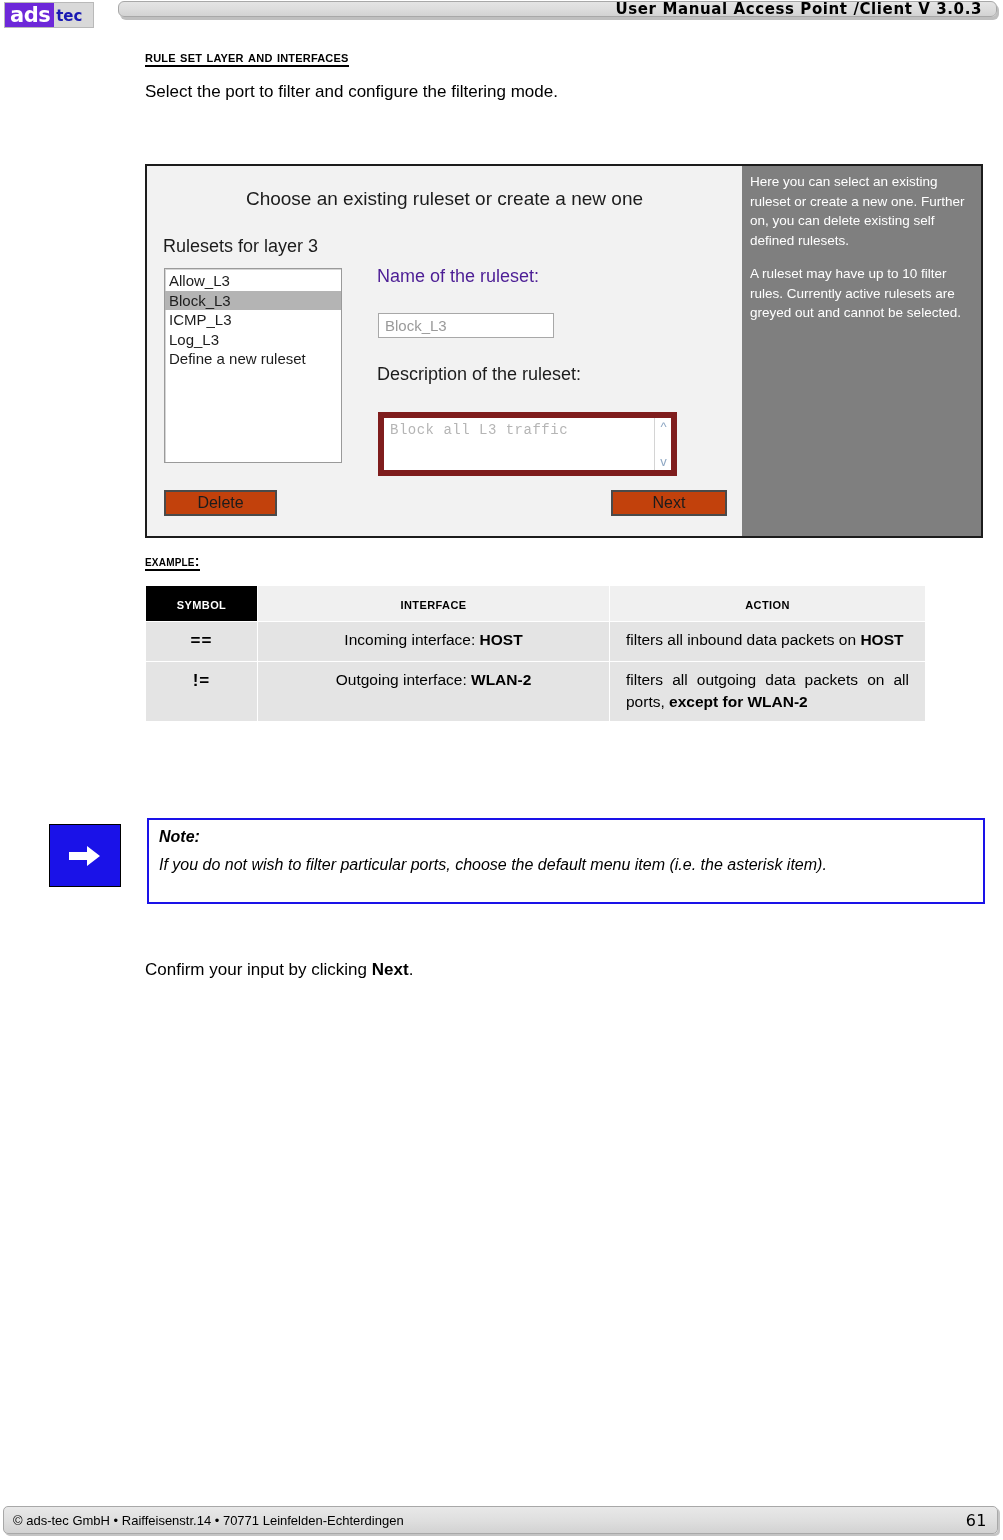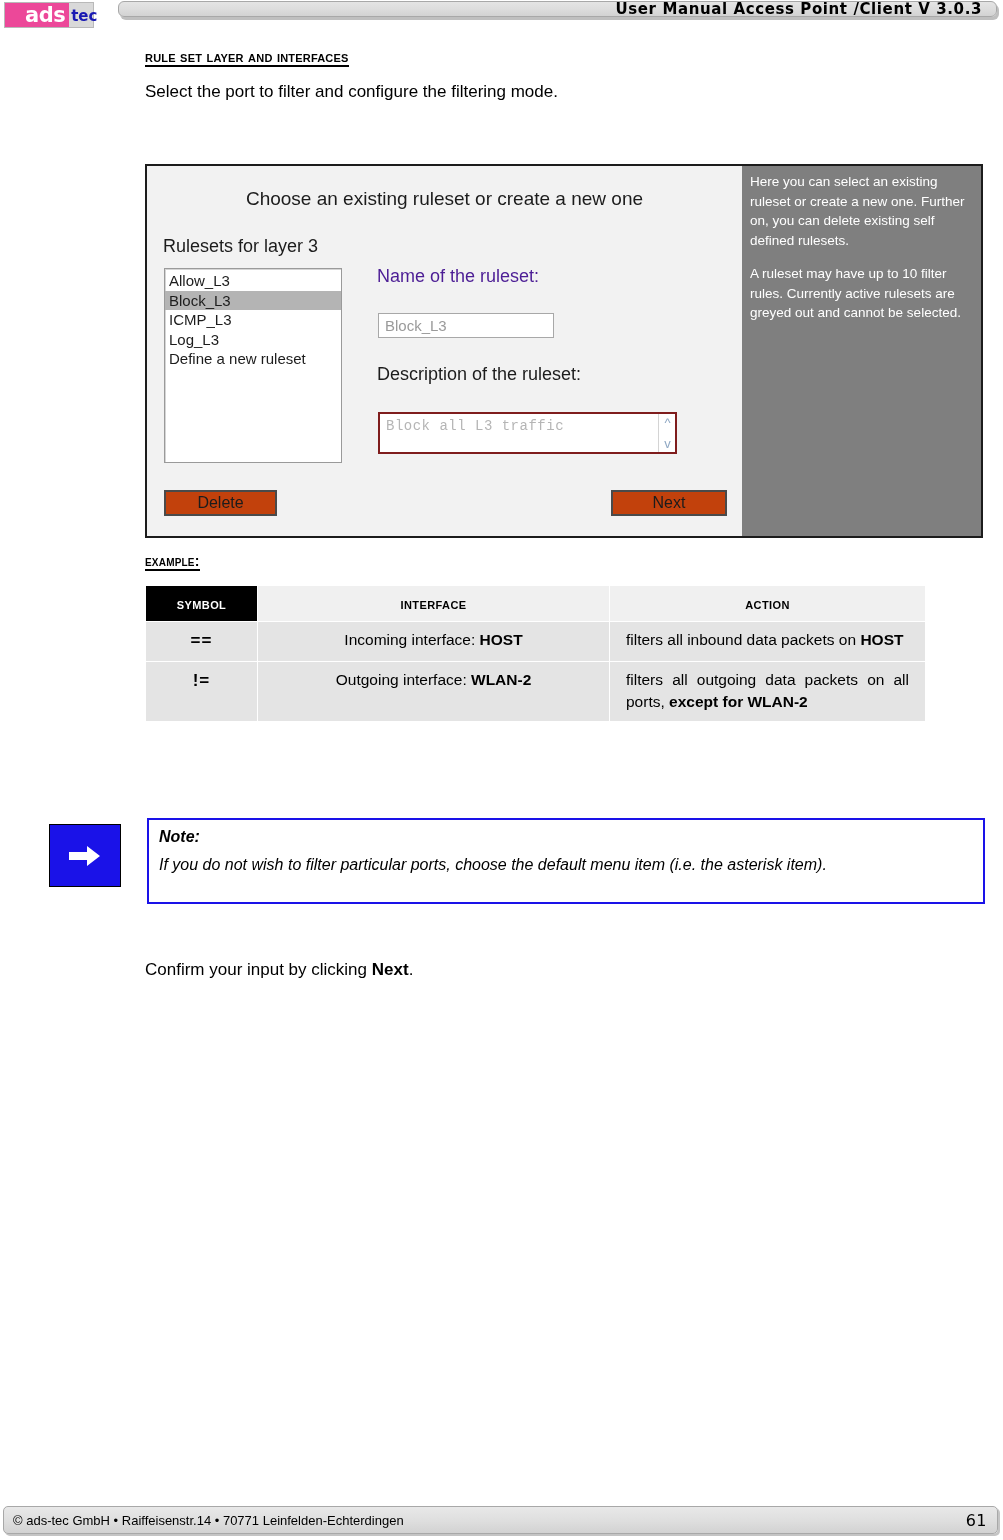--- a/index.html
+++ b/index.html
@@ -30,27 +30,27 @@
     top: 2px;
     width: 90px;
     height: 26px;
     background: #d9d9d9;
     border: 1px solid #b9b9b9;
     display: flex;
     align-items: stretch;
     box-sizing: border-box;
   }
   .logo-ads {
-    background: #ec4899;
+    background: #6d28d9;
     color: #ffffff;
     font-family: "DejaVu Sans", sans-serif;
     font-weight: bold;
     font-size: 21px;
     letter-spacing: -0.5px;
-    padding: 0 4px 0 20px;
+    padding: 0 4px 0 5px;
     display: flex;
     align-items: center;
     line-height: 1;
   }
   .logo-tec {
     color: #1919b3;
     font-family: "DejaVu Sans", sans-serif;
     font-weight: bold;
     font-size: 15px;
     padding: 0 3px 0 2px;
@@ -207,23 +207,23 @@
     left: 230px;
     top: 198px;
     font-size: 18px;
     color: #1c1c1c;
   }
   .textarea-wrap {
     position: absolute;
     left: 231px;
     top: 246px;
     width: 299px;
-    height: 42px;
+    height: 64px;
     background: #ffffff;
-    border: 2px solid #7f1d1d;
+    border: 6px solid #7f1d1d;
     box-sizing: border-box;
   }
   .textarea-text {
     font-family: "Liberation Mono", monospace;
     font-size: 14px;
     color: #b5b5b5;
     padding: 4px 0 0 6px;
     letter-spacing: 0.5px;
   }
   .scrollbar {

